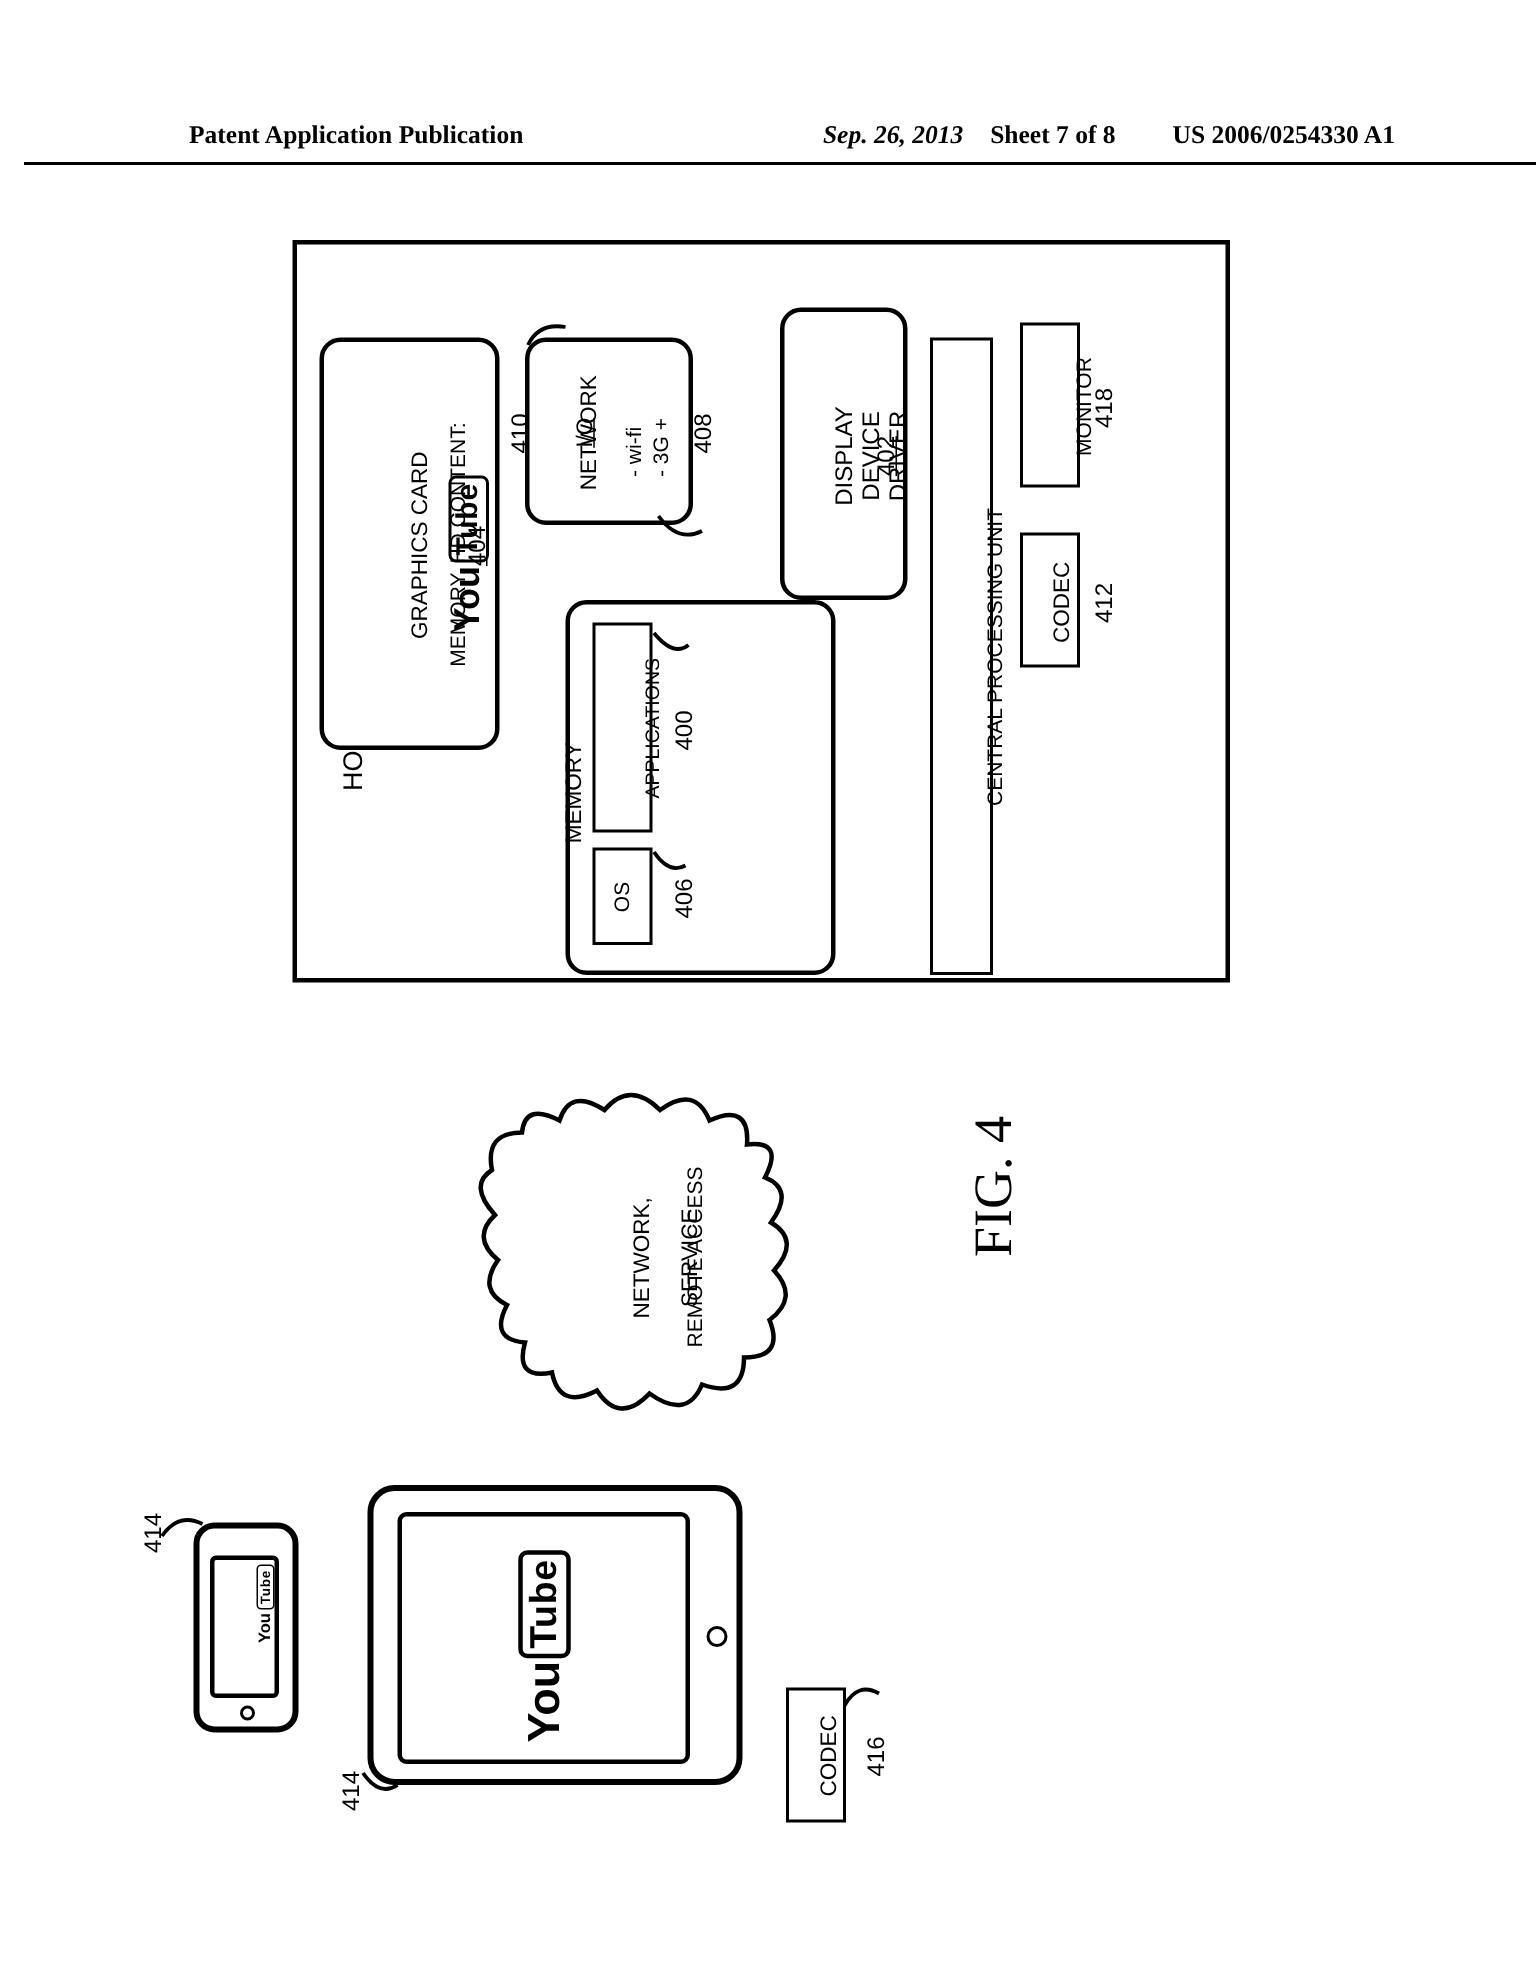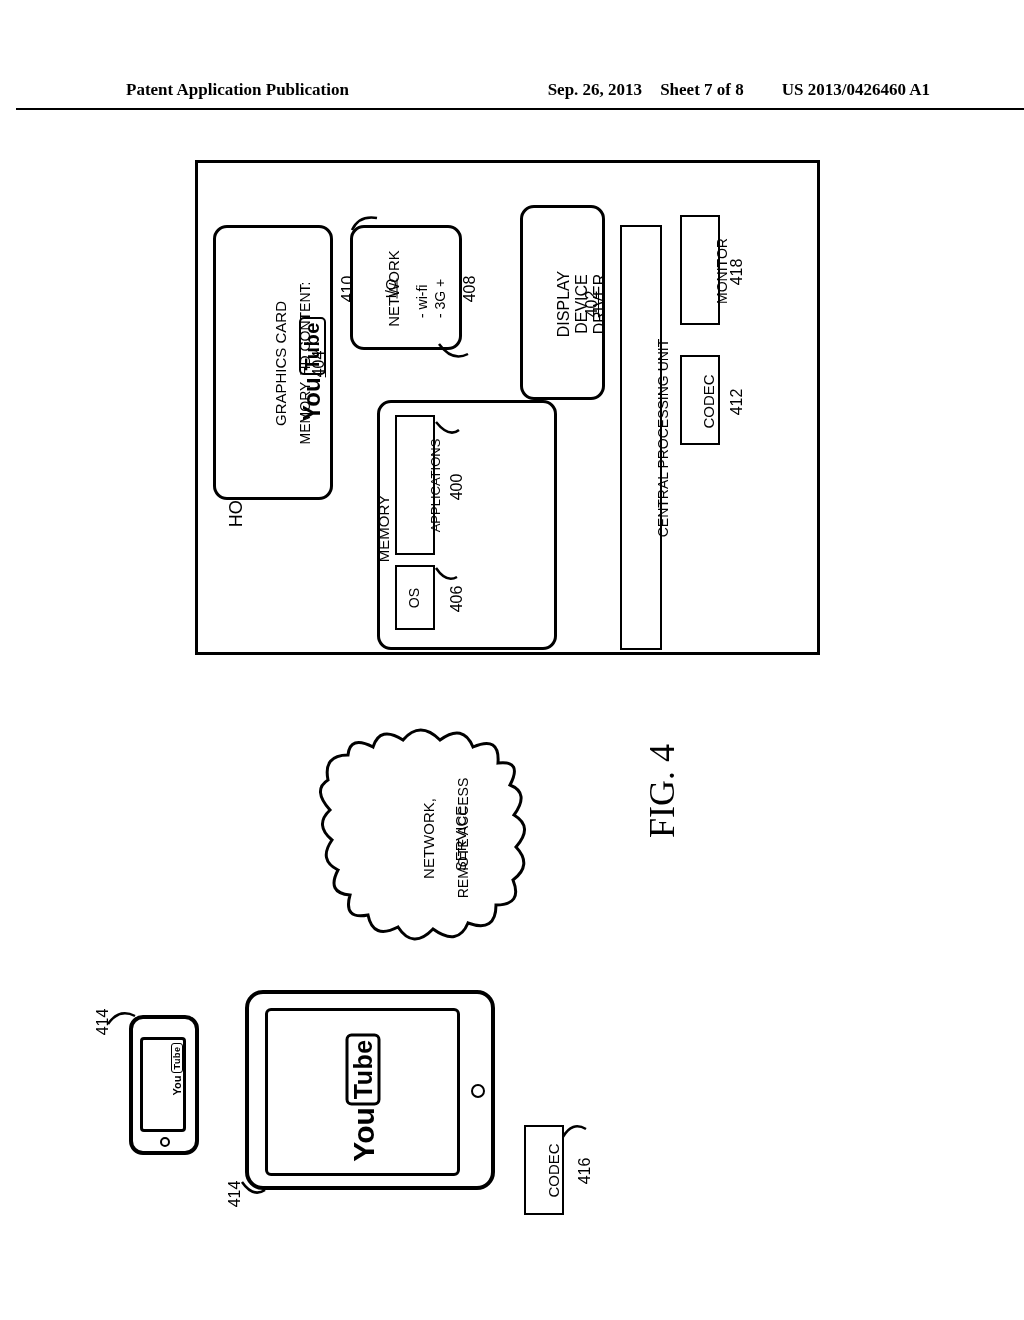--- a/index.html
+++ b/index.html
@@ -108,23 +108,23 @@
   
   .yt { display:inline-flex; align-items:center; font-weight:bold; }
   .yt-you { font-family: Arial, sans-serif; }
   .yt-tube { border:2.5px solid #000; border-radius:5px; padding: 0 3px; margin-left:2px; font-family: Arial, sans-serif; letter-spacing:0.5px; }
 </style>
 </head>
 <body>
 
 <div class="header">
   <span>Patent Application Publication</span>
-  <span style="margin-left: auto; margin-right: 18px;">Sep. 26, 2013</span>
+  <span style="margin-left: auto; margin-right: 18px; font-style: italic;">Sep. 26, 2013</span>
   <span style="margin-right: 38px;">Sheet 7 of 8</span>
-  <span>US 2013/0426460 A1</span>
+  <span>US 2006/0254330 A1</span>
 </div>
 
 <div class="figure-area">
 
   <div class="box-sq host"></div>
   <div class="rot" style="left: 11px; top: 240px; font-size:18px; width:260px;">HOST COMPUTING ENTITY</div>
 
   <div class="box graphics"></div>
   <div class="rot" style="left: 85px; top: 195px; font-size:15px; width:200px;">GRAPHICS CARD</div>
   <div class="rot" style="left: 100px; top: 195px; font-size:14px; width:220px;">MEMORY, HD CONTENT:</div>

